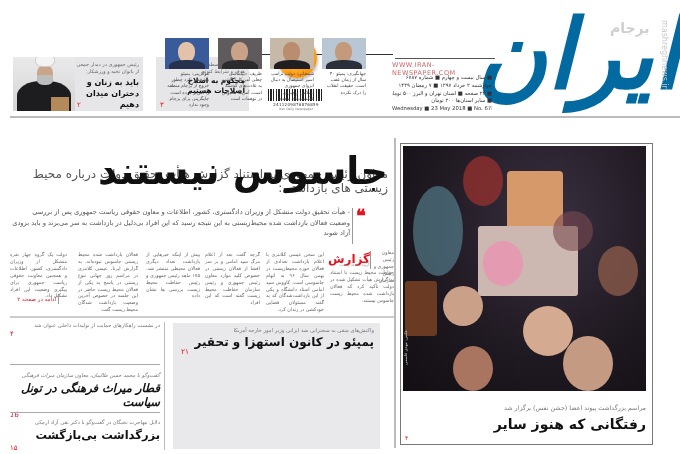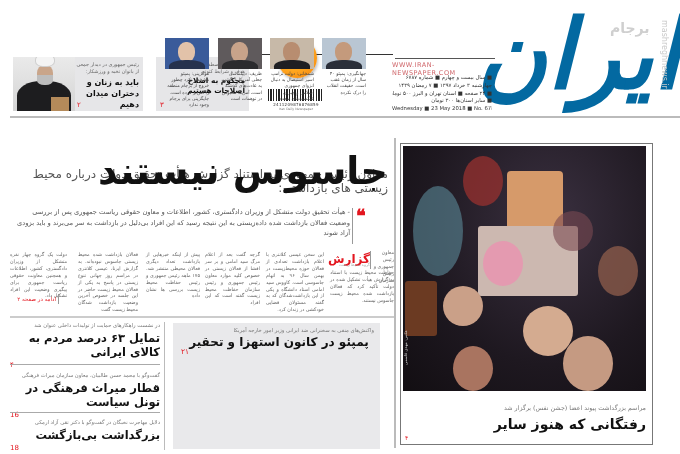--- a/index.html
+++ b/index.html
@@ -77,30 +77,30 @@
   #mid-rule { position: absolute; left: 10px; top: 316px; width: 384px; height: 2px; background: #ccc; }
   #col-divider { position: absolute; left: 394px; top: 138px; width: 2px; height: 310px; background: #bbb; }
 
   
   .brief { position: absolute; left: 10px; width: 150px; }
   .brief .kicker { font-size: 5.3px; color: #777; direction: rtl; text-align: right; }
   .brief .title { font-size: 11.5px; font-weight: bold; direction: rtl; text-align: right; margin-top: 3px; }
   .brief .page { font-size: 7px; color: #e3161f; margin-top: 2px; }
   .brief-rule { position: absolute; left: 10px; width: 150px; height: 1px; background: #aaa; }
   #brief-1 { top: 322px; }
-  #brief-2 { top: 372px; }
+  #brief-2 { top: 372px; font-style: italic; }
   #brief-3 { top: 419px; }
   #brief-rule-1 { top: 364px; }
   #brief-rule-2 { top: 412px; }
   #brief-divider { position: absolute; left: 164px; top: 322px; width: 1px; height: 128px; background: #bbb; }
 
   
   #pompeo-box { position: absolute; left: 173px; top: 323px; width: 207px; height: 126px; background: #e9e9eb; }
   #pompeo-kicker { position: absolute; right: 6px; top: 4px; width: 190px; font-size: 5.3px; color: #777; direction: rtl; text-align: right; }
-  #pompeo-title { position: absolute; right: 6px; top: 12px; width: 190px; font-size: 12px; font-weight: bold; direction: rtl; text-align: center; }
+  #pompeo-title { position: absolute; right: 6px; top: 12px; width: 190px; font-size: 12px; font-weight: bold; direction: rtl; text-align: right; }
   #pompeo-page { position: absolute; left: 8px; top: 24px; font-size: 7.5px; color: #e3161f; }
   .person { position: absolute; top: 38px; width: 44px; }
   .person .photo { width: 44px; height: 31px; position: relative; overflow: hidden; }
   .person .photo .head { position: absolute; left: 13px; top: 4px; width: 17px; height: 20px; border-radius: 45%; }
   .person .photo .body { position: absolute; left: 4px; top: 22px; width: 36px; height: 14px; border-radius: 45% 45% 0 0; }
   .person .caption { font-size: 4.6px; color: #444; line-height: 6.2px; direction: rtl; text-align: right; margin-top: 2px; }
   #person-1 { left: 322px; }
   #person-2 { left: 270px; }
   #person-3 { left: 218px; }
   #person-4 { left: 165px; }
@@ -156,21 +156,21 @@
   <div class="title rtl">محکوم به اصلاح اصلاحات هستیم</div>
   <div class="page">۳</div>
 </div>
 
 <div id="header-rule"></div>
 
 <div id="main-kicker" class="rtl">معاون رئیس جمهوری به استناد گزارش هیأت تحقیق دولت درباره محیط زیستی های بازداشتی:</div>
 <div id="main-headline">جاسوس نیستند</div>
 <div id="quote-mark">❝</div>
 <div id="quote-bar"></div>
-<div id="lead" class="rtl">- هیأت تحقیق دولت متشکل از وزیران دادگستری، کشور، اطلاعات و معاون حقوقی ریاست جمهوری پس از بررسی وضعیت فعالان بازداشت شده داده‌زیستی به این نتیجه رسید که این افراد بی‌دلیل در بازداشت به سر می‌برند و باید بزودی آزاد شوند</div>
+<div id="lead" class="rtl">- هیأت تحقیق دولت متشکل از وزیران دادگستری، کشور، اطلاعات و معاون حقوقی ریاست جمهوری پس از بررسی وضعیت فعالان بازداشت شده محیط‌زیستی به این نتیجه رسید که این افراد بی‌دلیل در بازداشت به سر می‌برند و باید بزودی آزاد شوند</div>
 
 <div id="report-box">
   <div id="report-intro">معاون رئیس جمهوری و رئیس سازمان</div>
   <div id="report-label">گزارش</div>
   <div id="report-sub">گروه محیط زیست</div>
   <div id="report-bar"></div>
 </div>
 <div id="col-6" class="col">حفاظت محیط زیست با استناد به گزارش هیأت تشکیل شده در دولت تأکید کرد که فعالان بازداشت شده محیط زیست جاسوس نیستند.</div>
 <div id="col-5" class="col">این سخن عیسی کلانتری با اعلام بازداشت تعدادی از فعالان حوزه محیط‌زیست در بهمن سال ۹۶ به اتهام جاسوسی است. کاووس سید امامی استاد دانشگاه و یکی از این بازداشت‌شدگان که به گفته مسئولان قضایی خودکشی در زندان کرد.</div>
 <div id="col-4" class="col">گرچه گفت بعد از اعلام مرگ سید امامی و بر سر افشا از فعالان زیستی در خصوص کلیه موارد معاون رئیس جمهوری و رئیس سازمان حفاظت محیط زیست گفته است که این افراد</div>
@@ -178,34 +178,33 @@
 <div id="col-2" class="col">فعالان بازداشت شده محیط زیستی جاسوس نبوده‌اند. به گزارش ایرنا، عیسی کلانتری در مراسم روز جهانی تنوع زیستی در پاسخ به یکی از فعالان محیط زیست حاضر در این جلسه در خصوص آخرین وضعیت بازداشت شدگان محیط زیست گفت</div>
 <div id="col-1" class="col">دولت یک گروه چهار نفره متشکل از وزیران دادگستری، کشور، اطلاعات و همچنین معاونت حقوقی ریاست جمهوری برای پیگیری وضعیت این افراد تشکیل داد.</div>
 <div id="continue-link">ادامه در صفحه ۲</div>
 <div id="continue-bar"></div>
 
 <div id="mid-rule"></div>
 <div id="col-divider"></div>
 
 <div id="brief-1" class="brief">
   <div class="kicker">در نشست راهکارهای حمایت از تولیدات داخلی عنوان شد</div>
-  <div class="title">تمایل ۶۳ درصد مردم به کالای ایرانی</div>
   <div class="page">۴</div>
 </div>
 <div id="brief-rule-1" class="brief-rule"></div>
 <div id="brief-2" class="brief">
   <div class="kicker">گفت‌وگو با محمد حسن طالبیان، معاون سازمان میراث فرهنگی</div>
   <div class="title">قطار میراث فرهنگی در تونل سیاست</div>
   <div class="page">16</div>
 </div>
 <div id="brief-rule-2" class="brief-rule"></div>
 <div id="brief-3" class="brief">
   <div class="kicker">دلایل مهاجرت نخبگان در گفت‌وگو با دکتر تقی آزاد ارمکی</div>
   <div class="title">بزرگداشت بی‌بازگشت</div>
-  <div class="page">18</div>
+  <div class="page">۱۵</div>
 </div>
 <div id="brief-divider"></div>
 
 <div id="pompeo-box">
   <div id="pompeo-kicker">واکنش‌های منفی به سخنرانی ضد ایرانی وزیر امور خارجه آمریکا</div>
   <div id="pompeo-title">پمپئو در کانون استهزا و تحقیر</div>
   <div id="pompeo-page">۲۱</div>
 </div>
 <div id="person-1" class="person">
   <div class="photo" style="background:#b9c6d3;">

